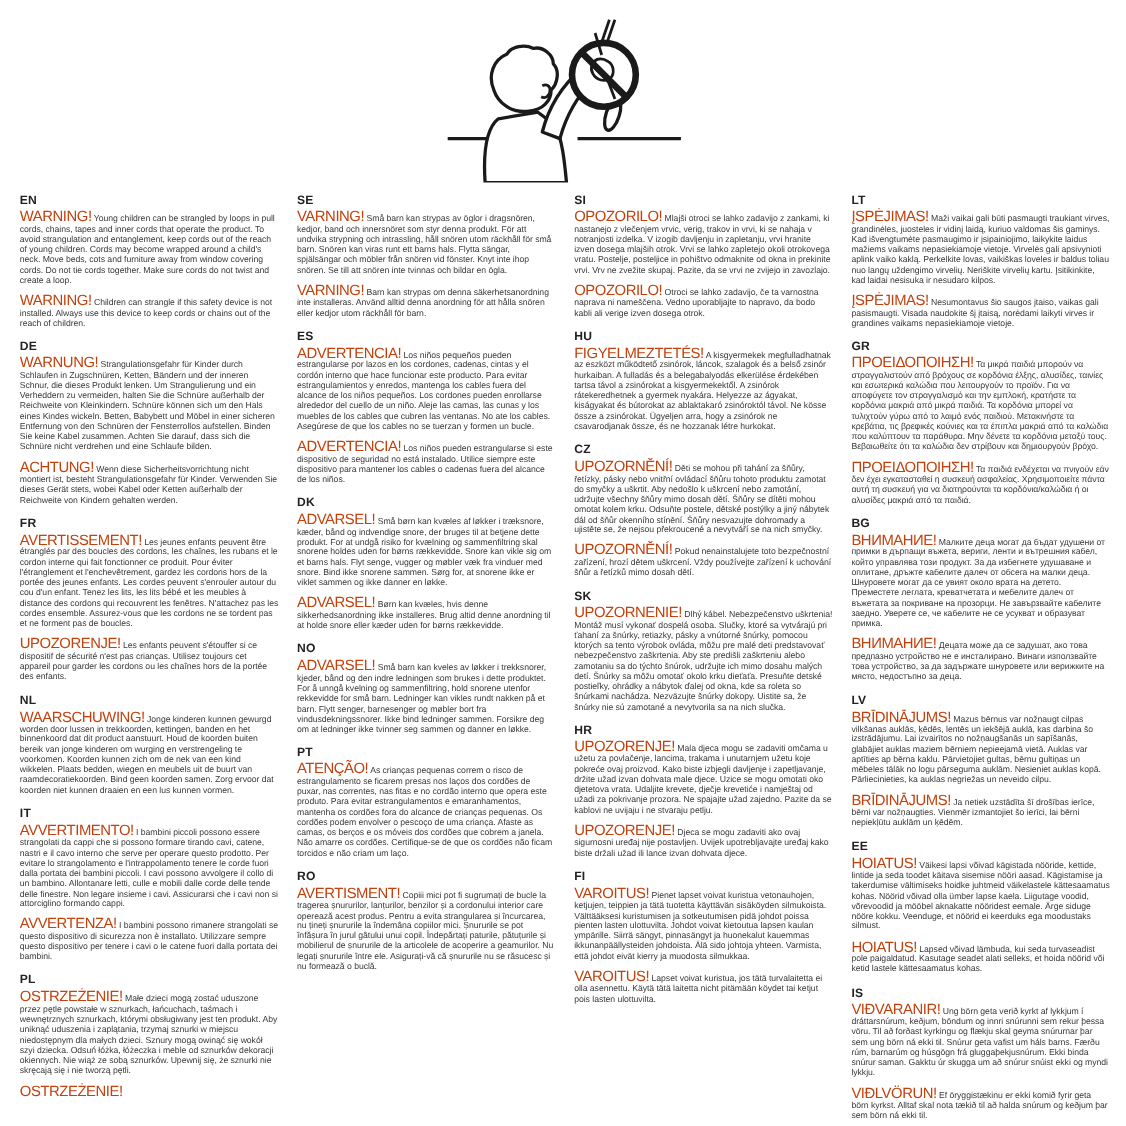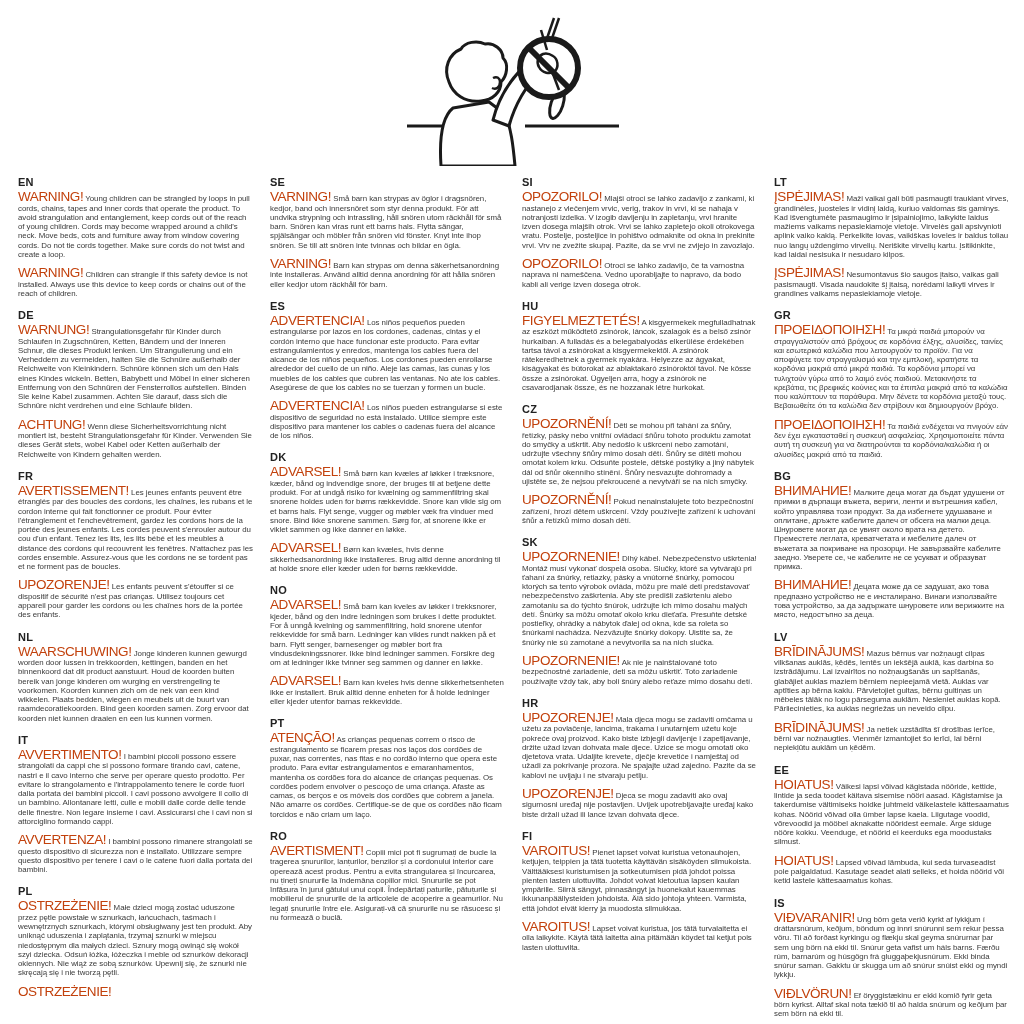--- a/index.html
+++ b/index.html
@@ -93,21 +93,20 @@
           <p class="warn"><span class="wtitle">ADVERTENCIA!</span><span class="wbody"> Los niños pueden estrangularse si este dispositivo de seguridad no está instalado. Utilice siempre este dispositivo para mantener los cables o cadenas fuera del alcance de los niños.</span></p>
         </section>
         <section class="lang-section">
           <div class="lang-code">DK</div>
           <p class="warn"><span class="wtitle">ADVARSEL!</span><span class="wbody"> Små børn kan kvæles af løkker i træksnore, kæder, bånd og indvendige snore, der bruges til at betjene dette produkt. For at undgå risiko for kvælning og sammenfiltring skal snorene holdes uden for børns rækkevidde. Snore kan vikle sig om et barns hals. Flyt senge, vugger og møbler væk fra vinduer med snore. Bind ikke snorene sammen. Sørg for, at snorene ikke er viklet sammen og ikke danner en løkke.</span></p>
           <p class="warn"><span class="wtitle">ADVARSEL!</span><span class="wbody"> Børn kan kvæles, hvis denne sikkerhedsanordning ikke installeres. Brug altid denne anordning til at holde snore eller kæder uden for børns rækkevidde.</span></p>
         </section>
         <section class="lang-section">
           <div class="lang-code">NO</div>
           <p class="warn"><span class="wtitle">ADVARSEL!</span><span class="wbody"> Små barn kan kveles av løkker i trekksnorer, kjeder, bånd og den indre ledningen som brukes i dette produktet. For å unngå kvelning og sammenfiltring, hold snorene utenfor rekkevidde for små barn. Ledninger kan vikles rundt nakken på et barn. Flytt senger, barnesenger og møbler bort fra vindusdekningssnorer. Ikke bind ledninger sammen. Forsikre deg om at ledninger ikke tvinner seg sammen og danner en løkke.</span></p>
-          <p class="warn"><span class="wtitle">ADVARSEL!</span><span class="wbody"> Barn kan kveles hvis denne sikkerhetsenheten ikke er installert. Bruk alltid denne enheten for å holde ledninger eller kjeder utenfor barnas rekkevidde.</span></p>
         </section>
         <section class="lang-section">
           <div class="lang-code">PT</div>
           <p class="warn"><span class="wtitle">ATENÇÃO!</span><span class="wbody"> As crianças pequenas correm o risco de estrangulamento se ficarem presas nos laços dos cordões de puxar, nas correntes, nas fitas e no cordão interno que opera este produto. Para evitar estrangulamentos e emaranhamentos, mantenha os cordões fora do alcance de crianças pequenas. Os cordões podem envolver o pescoço de uma criança. Afaste as camas, os berços e os móveis dos cordões que cobrem a janela. Não amarre os cordões. Certifique-se de que os cordões não ficam torcidos e não criam um laço.</span></p>
         </section>
         <section class="lang-section">
           <div class="lang-code">RO</div>
           <p class="warn"><span class="wtitle">AVERTISMENT!</span><span class="wbody"> Copiii mici pot fi sugrumați de bucle la tragerea șnururilor, lanțurilor, benzilor și a cordonului interior care operează acest produs. Pentru a evita strangularea și încurcarea, nu țineți șnururile la îndemâna copiilor mici. Șnururile se pot înfășura în jurul gâtului unui copil. Îndepărtați paturile, pătuțurile și mobilierul de șnururile de la articolele de acoperire a geamurilor. Nu legați șnururile între ele. Asigurați-vă că șnururile nu se răsucesc și nu formează o buclă.</span></p>
         </section>
       </div>
@@ -122,31 +121,30 @@
           <p class="warn"><span class="wtitle">FIGYELMEZTETÉS!</span><span class="wbody"> A kisgyermekek megfulladhatnak az eszközt működtető zsinórok, láncok, szalagok és a belső zsinór hurkaiban. A fulladás és a belegabalyodás elkerülése érdekében tartsa távol a zsinórokat a kisgyermekektől. A zsinórok rátekeredhetnek a gyermek nyakára. Helyezze az ágyakat, kiságyakat és bútorokat az ablaktakaró zsinóroktól távol. Ne kösse össze a zsinórokat. Ügyeljen arra, hogy a zsinórok ne csavarodjanak össze, és ne hozzanak létre hurkokat.</span></p>
         </section>
         <section class="lang-section">
           <div class="lang-code">CZ</div>
           <p class="warn"><span class="wtitle">UPOZORNĚNÍ!</span><span class="wbody"> Děti se mohou při tahání za šňůry, řetízky, pásky nebo vnitřní ovládací šňůru tohoto produktu zamotat do smyčky a uškrtit. Aby nedošlo k uškrcení nebo zamotání, udržujte všechny šňůry mimo dosah dětí. Šňůry se dítěti mohou omotat kolem krku. Odsuňte postele, dětské postýlky a jiný nábytek dál od šňůr okenního stínění. Šňůry nesvazujte dohromady a ujistěte se, že nejsou překroucené a nevytváří se na nich smyčky.</span></p>
           <p class="warn"><span class="wtitle">UPOZORNĚNÍ!</span><span class="wbody"> Pokud nenainstalujete toto bezpečnostní zařízení, hrozí dětem uškrcení. Vždy používejte zařízení k uchování šňůr a řetízků mimo dosah dětí.</span></p>
         </section>
         <section class="lang-section">
           <div class="lang-code">SK</div>
           <p class="warn"><span class="wtitle">UPOZORNENIE!</span><span class="wbody"> Dlhý kábel. Nebezpečenstvo uškrtenia! Montáž musí vykonať dospelá osoba. Slučky, ktoré sa vytvárajú pri ťahaní za šnúrky, retiazky, pásky a vnútorné šnúrky, pomocou ktorých sa tento výrobok ovláda, môžu pre malé deti predstavovať nebezpečenstvo zaškrtenia. Aby ste predišli zaškrteniu alebo zamotaniu sa do týchto šnúrok, udržujte ich mimo dosahu malých detí. Šnúrky sa môžu omotať okolo krku dieťaťa. Presuňte detské postieľky, ohrádky a nábytok ďalej od okna, kde sa roleta so šnúrkami nachádza. Nezväzujte šnúrky dokopy. Uistite sa, že šnúrky nie sú zamotané a nevytvorila sa na nich slučka.</span></p>
-          <p class="warn"><span class="wtitle">UPOZORNENIE!</span><span class="wbody"> Ak nie je nainštalované toto bezpečnostné zariadenie, deti sa môžu uškrtiť. Toto zariadenie používajte vždy tak, aby boli šnúry alebo reťaze mimo dosahu detí.</span></p>
         </section>
         <section class="lang-section">
           <div class="lang-code">HR</div>
           <p class="warn"><span class="wtitle">UPOZORENJE!</span><span class="wbody"> Mala djeca mogu se zadaviti omčama u užetu za povlačenje, lancima, trakama i unutarnjem užetu koje pokreće ovaj proizvod. Kako biste izbjegli davljenje i zapetljavanje, držite užad izvan dohvata male djece. Uzice se mogu omotati oko djetetova vrata. Udaljite krevete, dječje krevetiće i namještaj od užadi za pokrivanje prozora. Ne spajajte užad zajedno. Pazite da se kablovi ne uvijaju i ne stvaraju petlju.</span></p>
           <p class="warn"><span class="wtitle">UPOZORENJE!</span><span class="wbody"> Djeca se mogu zadaviti ako ovaj sigurnosni uređaj nije postavljen. Uvijek upotrebljavajte uređaj kako biste držali užad ili lance izvan dohvata djece.</span></p>
         </section>
         <section class="lang-section">
           <div class="lang-code">FI</div>
           <p class="warn"><span class="wtitle">VAROITUS!</span><span class="wbody"> Pienet lapset voivat kuristua vetonauhojen, ketjujen, teippien ja tätä tuotetta käyttävän sisäköyden silmukoista. Välttääksesi kuristumisen ja sotkeutumisen pidä johdot poissa pienten lasten ulottuvilta. Johdot voivat kietoutua lapsen kaulan ympärille. Siirrä sängyt, pinnasängyt ja huonekalut kauemmas ikkunanpäällysteiden johdoista. Älä sido johtoja yhteen. Varmista, että johdot eivät kierry ja muodosta silmukkaa.</span></p>
-          <p class="warn"><span class="wtitle">VAROITUS!</span><span class="wbody"> Lapset voivat kuristua, jos tätä turvalaitetta ei olla laikykite. Käytä tätä laitetta aina pitämään köydet tai ketjut pois lasten ulottuvilta.</span></p>
+          <p class="warn"><span class="wtitle">VAROITUS!</span><span class="wbody"> Lapset voivat kuristua, jos tätä turvalaitetta ei olla asennettu. Käytä tätä laitetta nicht pitämään köydet tai ketjut pois lasten ulottuvilta.</span></p>
         </section>
       </div>
     <div class="col">
         <section class="lang-section">
           <div class="lang-code">LT</div>
           <p class="warn"><span class="wtitle">ĮSPĖJIMAS!</span><span class="wbody"> Maži vaikai gali būti pasmaugti traukiant virves, grandinėles, juosteles ir vidinį laidą, kuriuo valdomas šis gaminys. Kad išvengtumėte pasmaugimo ir įsipainiojimo, laikykite laidus mažiems vaikams nepasiekiamoje vietoje. Virvelės gali apsivynioti aplink vaiko kaklą. Perkelkite lovas, vaikiškas loveles ir baldus toliau nuo langų uždengimo virvelių. Neriškite virvelių kartu. Įsitikinkite, kad laidai nesisuka ir nesudaro kilpos.</span></p>
           <p class="warn"><span class="wtitle">ĮSPĖJIMAS!</span><span class="wbody"> Nesumontavus šio saugos įtaiso, vaikas gali pasismaugti. Visada naudokite šį įtaisą, norėdami laikyti virves ir grandines vaikams nepasiekiamoje vietoje.</span></p>
         </section>
         <section class="lang-section">
           <div class="lang-code">GR</div>

